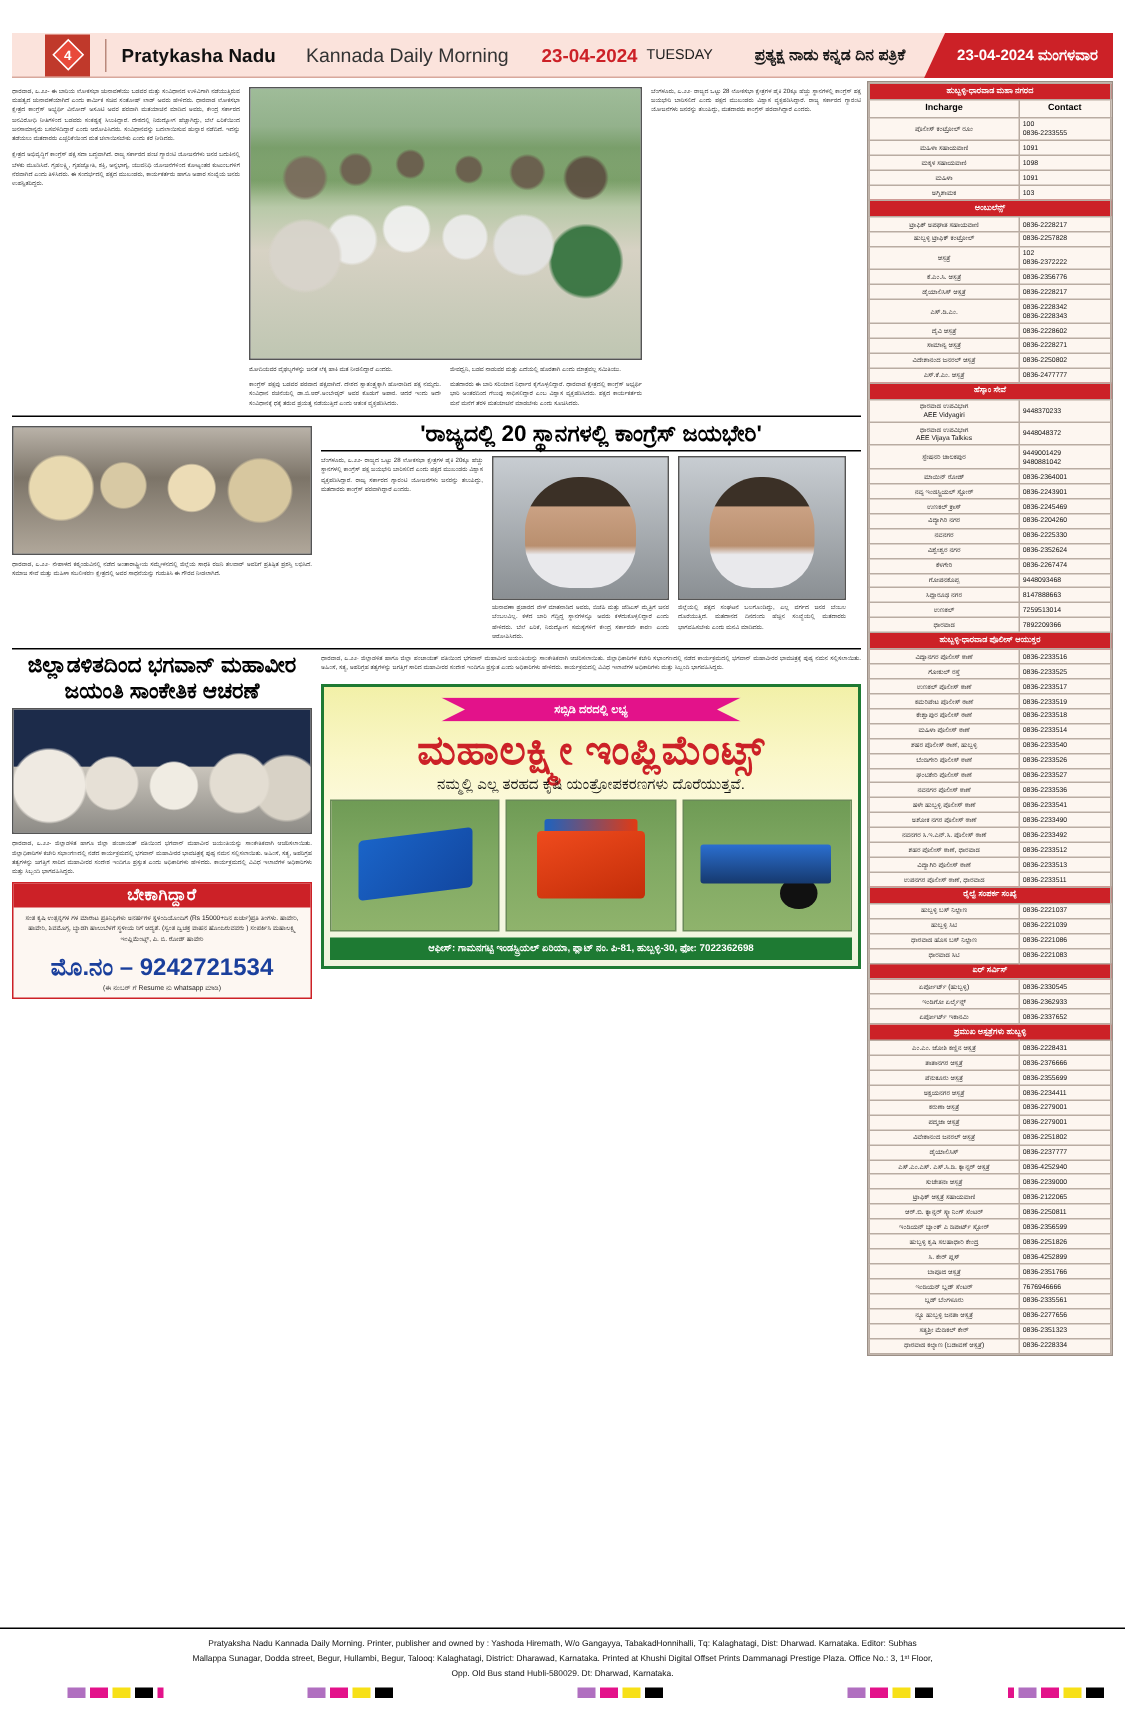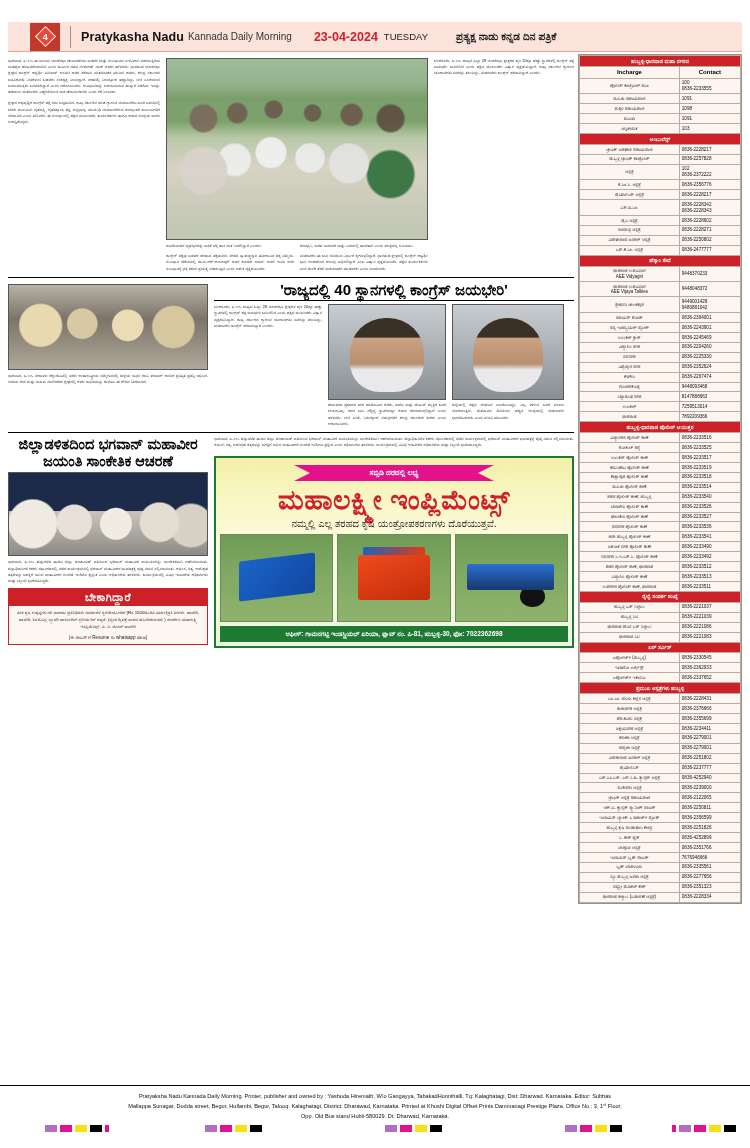--- a/index.html
+++ b/index.html
@@ -25,21 +25,21 @@
     margin-left: 22px;
   }
   .folio-diamond {
     width: 15px; height: 15px; background: #e8493a; transform: rotate(45deg);
     border: 1px solid #fff;
     display: flex; align-items: center; justify-content: center;
   }
   .folio-num { transform: rotate(-45deg); color:#fff; font-size: 9px; font-weight: bold; }
   .vrule { width:1px; height:22px; background:#b9897c; margin:0 10px; }
   .paper-name { font-size: 12.5px; font-weight: bold; color: #111; letter-spacing: .1px;}
-  .paper-tag { font-size: 10px; color:#333; margin-left:4px; }
+  .paper-tag { font-size: 13px; color:#333; margin-left:20px; }
   .date-red { color:#cc2127; font-weight:bold; font-size: 12.5px; margin-left: 22px;}
   .day-txt { font-size: 9.5px; color:#222; margin-left: 6px; }
   .kn-masthead { font-size: 10.5px; color:#1a1a1a; margin-left: 28px; font-weight:bold;}
   .date-flag {
     position:absolute; right:0; top:0; height:30px;
     background:#cc2127; color:#fff; font-size:10px; font-weight:bold;
     display:flex; align-items:center; padding: 0 10px 0 22px;
     clip-path: polygon(14px 0, 100% 0, 100% 100%, 0 100%);
   }
 
@@ -199,20 +199,21 @@
       <div class="folio-diamond">
         <span class="folio-num">4</span>
       </div>
     </div>
     <div class="vrule"></div>
     <span class="paper-name">Pratykasha Nadu</span>
     <span class="paper-tag">Kannada Daily Morning</span>
     <span class="date-red">23-04-2024</span>
     <span class="day-txt">TUESDAY</span>
     <span class="kn-masthead">ಪ್ರತ್ಯಕ್ಷ ನಾಡು ಕನ್ನಡ ದಿನ ಪತ್ರಿಕೆ</span>
+    <div class="date-flag">23-04-2024 ಮಂಗಳವಾರ</div>
   </div>
 
   <div class="main-area">
 
 
     <div class="cols3">
       <div class="col c1">
         <p>ಧಾರವಾಡ, ಏ.೨೨- ಈ ಬಾರಿಯ ಲೋಕಸಭಾ ಚುನಾವಣೆಯು ಬಡವರ ಮತ್ತು ಸಂವಿಧಾನದ ಉಳಿವಿಗಾಗಿ ನಡೆಯುತ್ತಿರುವ ಮಹತ್ವದ ಚುನಾವಣೆಯಾಗಿದೆ ಎಂದು ಕಾರ್ಮಿಕ ಸಚಿವ ಸಂತೋಷ್ ಲಾಡ್ ಅವರು ಹೇಳಿದರು. ಧಾರವಾಡ ಲೋಕಸಭಾ ಕ್ಷೇತ್ರದ ಕಾಂಗ್ರೆಸ್ ಅಭ್ಯರ್ಥಿ ವಿನೋದ್ ಅಸೂಟಿ ಅವರ ಪರವಾಗಿ ಮತಯಾಚನೆ ಮಾಡಿದ ಅವರು, ಕೇಂದ್ರ ಸರ್ಕಾರದ ಜನವಿರೋಧಿ ನೀತಿಗಳಿಂದ ಬಡವರು ಸಂಕಷ್ಟಕ್ಕೆ ಸಿಲುಕಿದ್ದಾರೆ. ದೇಶದಲ್ಲಿ ನಿರುದ್ಯೋಗ ಹೆಚ್ಚಾಗಿದ್ದು, ಬೆಲೆ ಏರಿಕೆಯಿಂದ ಜನಸಾಮಾನ್ಯರು ಬಸವಳಿದಿದ್ದಾರೆ ಎಂದು ಆರೋಪಿಸಿದರು. ಸಂವಿಧಾನವನ್ನು ಬದಲಾಯಿಸುವ ಹುನ್ನಾರ ನಡೆದಿದೆ. ಇದನ್ನು ತಡೆಯಲು ಮತದಾರರು ಎಚ್ಚರಿಕೆಯಿಂದ ಮತ ಚಲಾಯಿಸಬೇಕು ಎಂದು ಕರೆ ನೀಡಿದರು.</p>
         <p style="margin-top:5px">ಕ್ಷೇತ್ರದ ಅಭಿವೃದ್ಧಿಗೆ ಕಾಂಗ್ರೆಸ್ ಪಕ್ಷ ಸದಾ ಬದ್ಧವಾಗಿದೆ. ರಾಜ್ಯ ಸರ್ಕಾರದ ಪಂಚ ಗ್ಯಾರಂಟಿ ಯೋಜನೆಗಳು ಜನರ ಬದುಕಿನಲ್ಲಿ ಬೆಳಕು ಮೂಡಿಸಿವೆ. ಗೃಹಲಕ್ಷ್ಮಿ, ಗೃಹಜ್ಯೋತಿ, ಶಕ್ತಿ, ಅನ್ನಭಾಗ್ಯ, ಯುವನಿಧಿ ಯೋಜನೆಗಳಿಂದ ಕೋಟ್ಯಂತರ ಕುಟುಂಬಗಳಿಗೆ ನೆರವಾಗಿದೆ ಎಂದು ತಿಳಿಸಿದರು. ಈ ಸಂದರ್ಭದಲ್ಲಿ ಪಕ್ಷದ ಮುಖಂಡರು, ಕಾರ್ಯಕರ್ತರು ಹಾಗೂ ಅಪಾರ ಸಂಖ್ಯೆಯ ಜನರು ಉಪಸ್ಥಿತರಿದ್ದರು.</p>
       </div>
@@ -233,21 +234,21 @@
         <span>ಬೆಂಗಳೂರು, ಏ.೨೨- ರಾಜ್ಯದ ಒಟ್ಟು 28 ಲೋಕಸಭಾ ಕ್ಷೇತ್ರಗಳ ಪೈಕಿ 20ಕ್ಕೂ ಹೆಚ್ಚು ಸ್ಥಾನಗಳಲ್ಲಿ ಕಾಂಗ್ರೆಸ್ ಪಕ್ಷ ಜಯಭೇರಿ ಬಾರಿಸಲಿದೆ ಎಂದು ಪಕ್ಷದ ಮುಖಂಡರು ವಿಶ್ವಾಸ ವ್ಯಕ್ತಪಡಿಸಿದ್ದಾರೆ. ರಾಜ್ಯ ಸರ್ಕಾರದ ಗ್ಯಾರಂಟಿ ಯೋಜನೆಗಳು ಜನರನ್ನು ತಲುಪಿದ್ದು, ಮತದಾರರು ಕಾಂಗ್ರೆಸ್ ಪರವಾಗಿದ್ದಾರೆ ಎಂದರು.</span>
       </div>
     </div>
 
     <div class="sec2">
       <div class="s2left">
         <div class="photo2"></div>
         <div class="col" style="width:100%; margin-top:2px;">ಧಾರವಾಡ, ಏ.೨೨- ನೇಪಾಳದ ಕಠ್ಮಂಡುವಿನಲ್ಲಿ ನಡೆದ ಅಂತಾರಾಷ್ಟ್ರೀಯ ಸಮ್ಮೇಳನದಲ್ಲಿ ಜಿಲ್ಲೆಯ ಸಾಧಕಿ ರಜನಿ ತಲವಾರ್ ಅವರಿಗೆ ಪ್ರತಿಷ್ಠಿತ ಪ್ರಶಸ್ತಿ ಲಭಿಸಿದೆ. ಸಮಾಜ ಸೇವೆ ಮತ್ತು ಮಹಿಳಾ ಸಬಲೀಕರಣ ಕ್ಷೇತ್ರದಲ್ಲಿ ಅವರ ಸಾಧನೆಯನ್ನು ಗುರುತಿಸಿ ಈ ಗೌರವ ನೀಡಲಾಗಿದೆ.</div>
       </div>
       <div class="s2right">
-        <div class="head3">'ರಾಜ್ಯದಲ್ಲಿ 40 ಸ್ಥಾನಗಳಲ್ಲಿ ಕಾಂಗ್ರೆಸ್ ಜಯಭೇರಿ'</div>
+        <div class="head3">'ರಾಜ್ಯದಲ್ಲಿ 20 ಸ್ಥಾನಗಳಲ್ಲಿ ಕಾಂಗ್ರೆಸ್ ಜಯಭೇರಿ'</div>
         <div style="display:flex; gap:6px; margin-top:3px;">
           <div class="col" style="width:108px;">ಬೆಂಗಳೂರು, ಏ.೨೨- ರಾಜ್ಯದ ಒಟ್ಟು 28 ಲೋಕಸಭಾ ಕ್ಷೇತ್ರಗಳ ಪೈಕಿ 20ಕ್ಕೂ ಹೆಚ್ಚು ಸ್ಥಾನಗಳಲ್ಲಿ ಕಾಂಗ್ರೆಸ್ ಪಕ್ಷ ಜಯಭೇರಿ ಬಾರಿಸಲಿದೆ ಎಂದು ಪಕ್ಷದ ಮುಖಂಡರು ವಿಶ್ವಾಸ ವ್ಯಕ್ತಪಡಿಸಿದ್ದಾರೆ. ರಾಜ್ಯ ಸರ್ಕಾರದ ಗ್ಯಾರಂಟಿ ಯೋಜನೆಗಳು ಜನರನ್ನು ತಲುಪಿದ್ದು, ಮತದಾರರು ಕಾಂಗ್ರೆಸ್ ಪರವಾಗಿದ್ದಾರೆ ಎಂದರು.</div>
           <div style="width:118px;">
             <div class="portrait" style="width:100%;height:96px;"></div>
             <div class="col" style="margin-top:2px;">ಚುನಾವಣಾ ಪ್ರಚಾರದ ವೇಳೆ ಮಾತನಾಡಿದ ಅವರು, ಬಿಜೆಪಿ ಮತ್ತು ಜೆಡಿಎಸ್ ಮೈತ್ರಿಗೆ ಜನರ ಬೆಂಬಲವಿಲ್ಲ. ಕಳೆದ ಬಾರಿ ಗೆದ್ದಿದ್ದ ಸ್ಥಾನಗಳನ್ನೂ ಅವರು ಕಳೆದುಕೊಳ್ಳಲಿದ್ದಾರೆ ಎಂದು ಹೇಳಿದರು. ಬೆಲೆ ಏರಿಕೆ, ನಿರುದ್ಯೋಗ ಸಮಸ್ಯೆಗಳಿಗೆ ಕೇಂದ್ರ ಸರ್ಕಾರವೇ ಕಾರಣ ಎಂದು ಆರೋಪಿಸಿದರು.</div>
           </div>
           <div style="width:112px;">
             <div class="portrait" style="width:100%;height:96px;"></div>
             <div class="col" style="margin-top:2px;">ಜಿಲ್ಲೆಯಲ್ಲಿ ಪಕ್ಷದ ಸಂಘಟನೆ ಬಲಗೊಂಡಿದ್ದು, ಎಲ್ಲ ವರ್ಗದ ಜನರ ಬೆಂಬಲ ದೊರೆಯುತ್ತಿದೆ. ಮತದಾನದ ದಿನದಂದು ಹೆಚ್ಚಿನ ಸಂಖ್ಯೆಯಲ್ಲಿ ಮತದಾರರು ಭಾಗವಹಿಸಬೇಕು ಎಂದು ಮನವಿ ಮಾಡಿದರು.</div>
           </div>
@@ -257,20 +258,21 @@
 
     <div class="sec3">
       <div class="s3left">
         <div class="head2">ಜಿಲ್ಲಾಡಳಿತದಿಂದ ಭಗವಾನ್ ಮಹಾವೀರ ಜಯಂತಿ ಸಾಂಕೇತಿಕ ಆಚರಣೆ</div>
         <div class="photo3"></div>
         <div class="col" style="width:100%; margin-top:2px;">ಧಾರವಾಡ, ಏ.೨೨- ಜಿಲ್ಲಾಡಳಿತ ಹಾಗೂ ಜಿಲ್ಲಾ ಪಂಚಾಯತ್ ವತಿಯಿಂದ ಭಗವಾನ್ ಮಹಾವೀರ ಜಯಂತಿಯನ್ನು ಸಾಂಕೇತಿಕವಾಗಿ ಆಚರಿಸಲಾಯಿತು. ಜಿಲ್ಲಾಧಿಕಾರಿಗಳ ಕಚೇರಿ ಸಭಾಂಗಣದಲ್ಲಿ ನಡೆದ ಕಾರ್ಯಕ್ರಮದಲ್ಲಿ ಭಗವಾನ್ ಮಹಾವೀರರ ಭಾವಚಿತ್ರಕ್ಕೆ ಪುಷ್ಪ ನಮನ ಸಲ್ಲಿಸಲಾಯಿತು. ಅಹಿಂಸೆ, ಸತ್ಯ, ಅಪರಿಗ್ರಹ ತತ್ವಗಳನ್ನು ಜಗತ್ತಿಗೆ ಸಾರಿದ ಮಹಾವೀರರ ಸಂದೇಶ ಇಂದಿಗೂ ಪ್ರಸ್ತುತ ಎಂದು ಅಧಿಕಾರಿಗಳು ಹೇಳಿದರು. ಕಾರ್ಯಕ್ರಮದಲ್ಲಿ ವಿವಿಧ ಇಲಾಖೆಗಳ ಅಧಿಕಾರಿಗಳು ಮತ್ತು ಸಿಬ್ಬಂದಿ ಭಾಗವಹಿಸಿದ್ದರು.</div>
 
         <div class="ad-left">
           <div class="ad-left-title">ಬೇಕಾಗಿದ್ದಾರೆ</div>
           <div class="ad-left-body">ಸಂತ ಕೃಷಿ ಉತ್ಪನ್ನಗಳ ಗಳ ಮಾರಾಟ ಪ್ರತಿನಿಧಿಗಳು ಅನರ್ಹಗಳ ಸ್ಥಳಂದಿಯೊಂದಿಗೆ (Rs 15000+ದಿನ ಖರ್ಚು)ಪ್ರತಿ ತಿಂಗಳು. ಹಾವೇರಿ, ಹಾವೇರಿ, ಶಿವಮೊಗ್ಗ, ಬ್ಯಾಡಗಿ ಹಾಲುಬೆಳಗೆ ಸ್ಥಳೀಯ ರಿಗೆ ಆದ್ಯತೆ. (ಸ್ವಂತ ದ್ವಿಚಕ್ರ ವಾಹನ ಹೊಂದಿರುವವರು ) ಸಂಪರ್ಕಿಸಿ ಮಹಾಲಕ್ಷ್ಮಿ ಇಂಪ್ಲಿಮೆಂಟ್ಸ್, ಪಿ. ಬಿ. ರೋಡ್ ಹಾವೇರಿ</div>
+          <div class="ad-left-phone">ಮೊ.ನಂ – 9242721534</div>
           <div class="ad-left-note">(ಈ ನಂಬರ್ ಗೆ Resume ನು whatsapp ಮಾಡಿ)</div>
         </div>
       </div>
 
       <div class="s3right">
         <div class="col" style="width:100%; height:16px; overflow:hidden;">ಧಾರವಾಡ, ಏ.೨೨- ಜಿಲ್ಲಾಡಳಿತ ಹಾಗೂ ಜಿಲ್ಲಾ ಪಂಚಾಯತ್ ವತಿಯಿಂದ ಭಗವಾನ್ ಮಹಾವೀರ ಜಯಂತಿಯನ್ನು ಸಾಂಕೇತಿಕವಾಗಿ ಆಚರಿಸಲಾಯಿತು. ಜಿಲ್ಲಾಧಿಕಾರಿಗಳ ಕಚೇರಿ ಸಭಾಂಗಣದಲ್ಲಿ ನಡೆದ ಕಾರ್ಯಕ್ರಮದಲ್ಲಿ ಭಗವಾನ್ ಮಹಾವೀರರ ಭಾವಚಿತ್ರಕ್ಕೆ ಪುಷ್ಪ ನಮನ ಸಲ್ಲಿಸಲಾಯಿತು. ಅಹಿಂಸೆ, ಸತ್ಯ, ಅಪರಿಗ್ರಹ ತತ್ವಗಳನ್ನು ಜಗತ್ತಿಗೆ ಸಾರಿದ ಮಹಾವೀರರ ಸಂದೇಶ ಇಂದಿಗೂ ಪ್ರಸ್ತುತ ಎಂದು ಅಧಿಕಾರಿಗಳು ಹೇಳಿದರು. ಕಾರ್ಯಕ್ರಮದಲ್ಲಿ ವಿವಿಧ ಇಲಾಖೆಗಳ ಅಧಿಕಾರಿಗಳು ಮತ್ತು ಸಿಬ್ಬಂದಿ ಭಾಗವಹಿಸಿದ್ದರು.</div>
 
         <div class="ad-big">
           <div class="ad-ribbon-pink">ಸಬ್ಸಿಡಿ ದರದಲ್ಲಿ ಲಭ್ಯ</div>
           <div class="ad-title">ಮಹಾಲಕ್ಷ್ಮೀ ಇಂಪ್ಲಿಮೆಂಟ್ಸ್</div>

